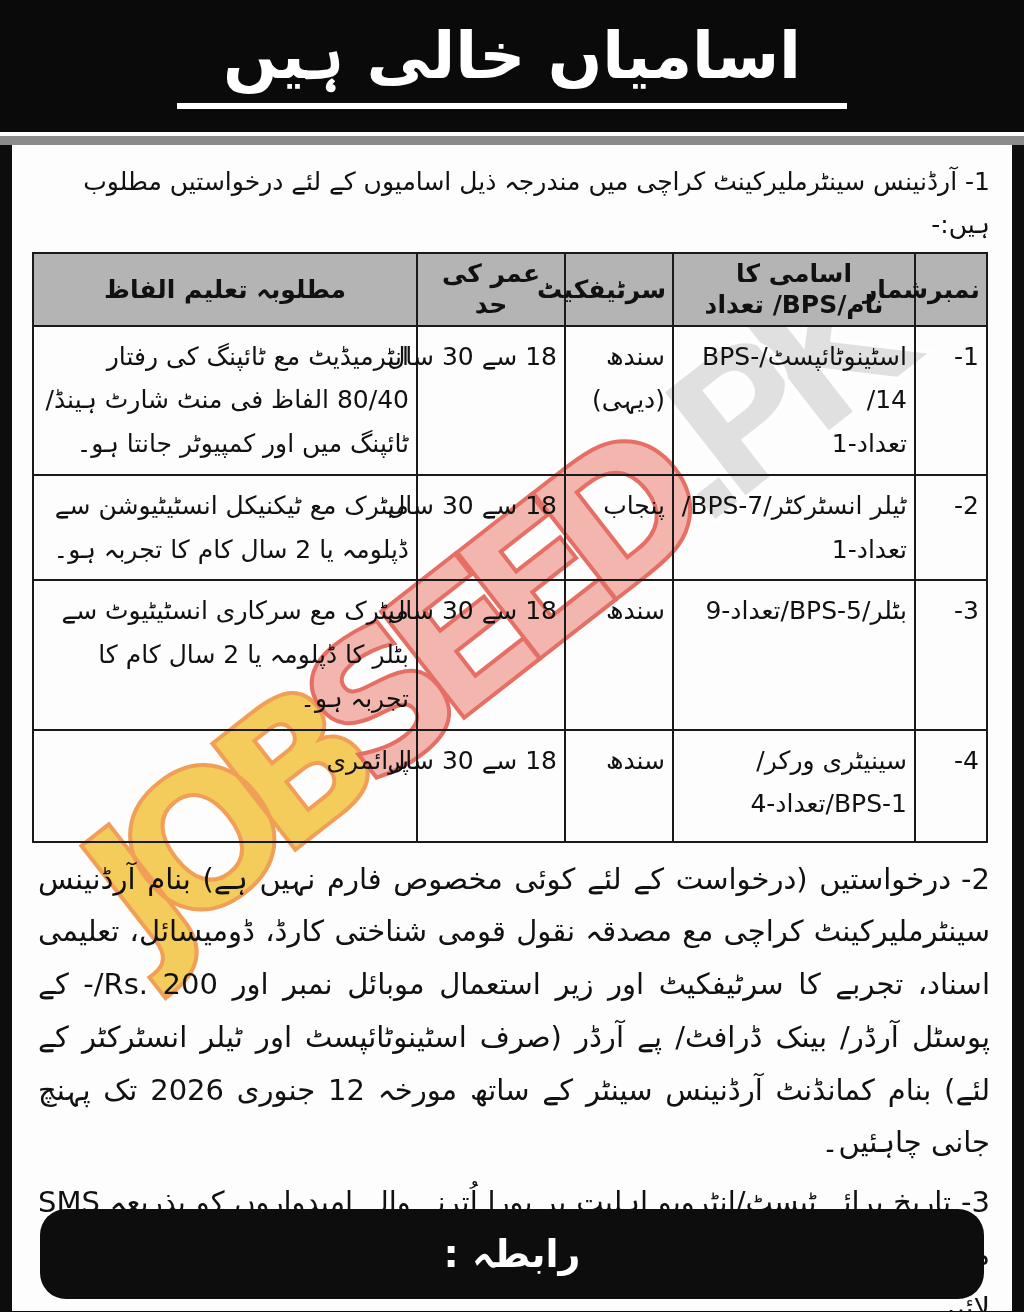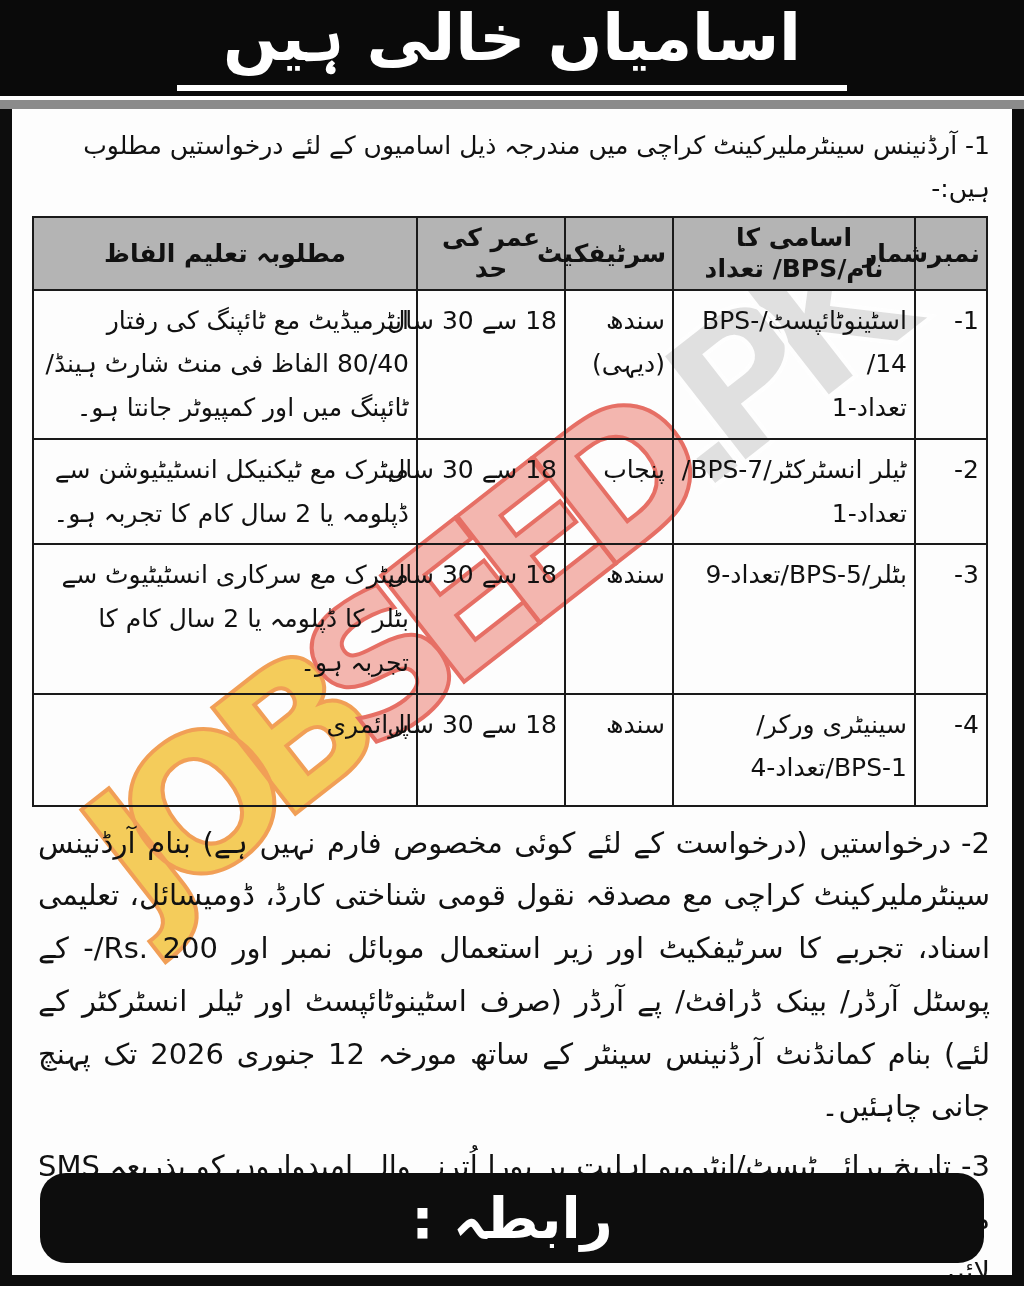--- a/index.html
+++ b/index.html
@@ -1,21 +1,21 @@
 <!DOCTYPE html>
 <html lang="ur" dir="rtl"><head>
 <meta charset="utf-8">
 <style>
   * { box-sizing: border-box; margin: 0; padding: 0; }
   html, body { width: 1024px; height: 1312px; background: #ffffff; overflow: hidden; }
   body { font-family: "DejaVu Sans", "Liberation Sans", sans-serif; color: #111; direction: rtl; }
 
   
   .title-band {
-    width: 1024px; height: 96px; background: #0a0a0a;
+    width: 1024px; height: 132px; background: #0a0a0a;
     display: flex; align-items: center; justify-content: center;
   }
   .title-band .page-title {
     color: #ffffff; font-size: 64px; font-weight: bold; line-height: 1.05;
     border-bottom: 6px solid #ffffff; padding: 0 46px 12px 46px; white-space: nowrap;
   }
   .gap-line { height: 4px; background: #ffffff; }
   .strip { height: 9px; background: #8b8b8b; }
 
   
@@ -76,21 +76,21 @@
   .para .pnum { margin-left: 10px; font-weight: 500; }
   .para .plead { font-weight: bold; }
 
   
   .contact-bar {
     position: absolute; z-index: 2; left: 28px; right: 28px; bottom: 12px; height: 90px;
     background: #0d0d0d; border-radius: 26px;
     display: flex; align-items: center; justify-content: center; gap: 20px;
     color: #ffffff; direction: rtl; white-space: nowrap;
   }
-  .contact-label { font-size: 56px; font-weight: bold; }
+  .contact-label { font-size: 38px; font-weight: bold; }
   .contact-numbers {
     font-family: "Liberation Sans", "DejaVu Sans", sans-serif;
     font-size: 56px; font-weight: bold; letter-spacing: 0; direction: ltr;
   }
 </style>
 </head>
 <body>
 
 <div>
 

